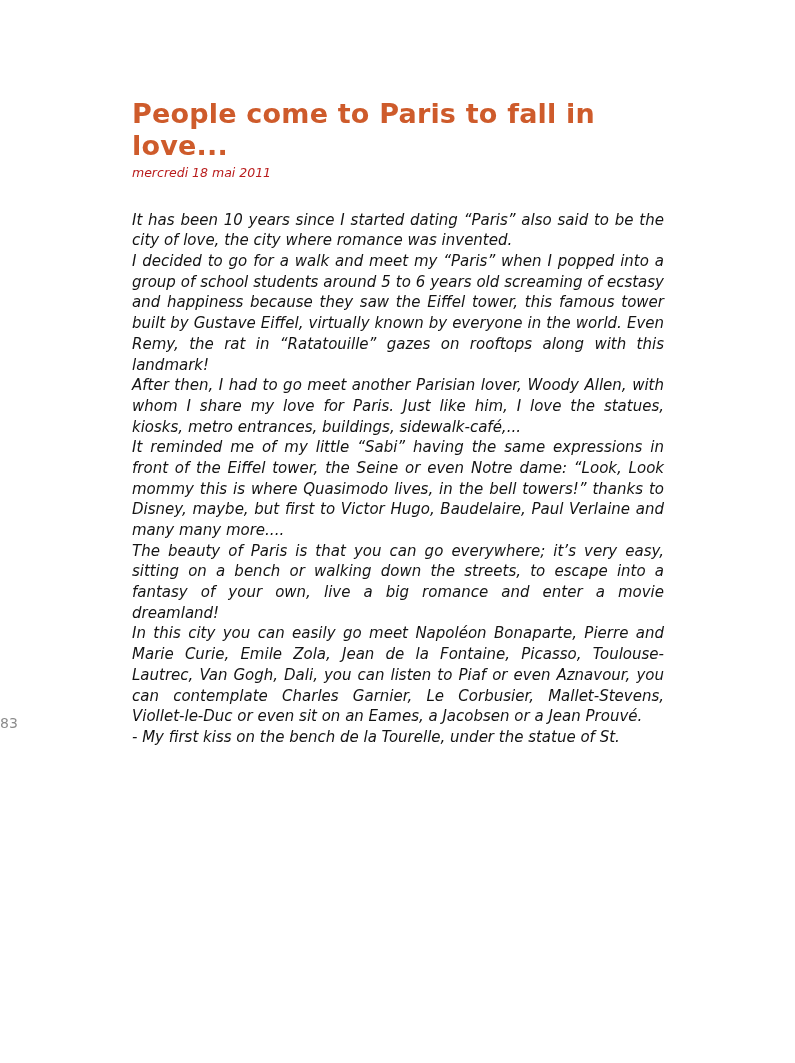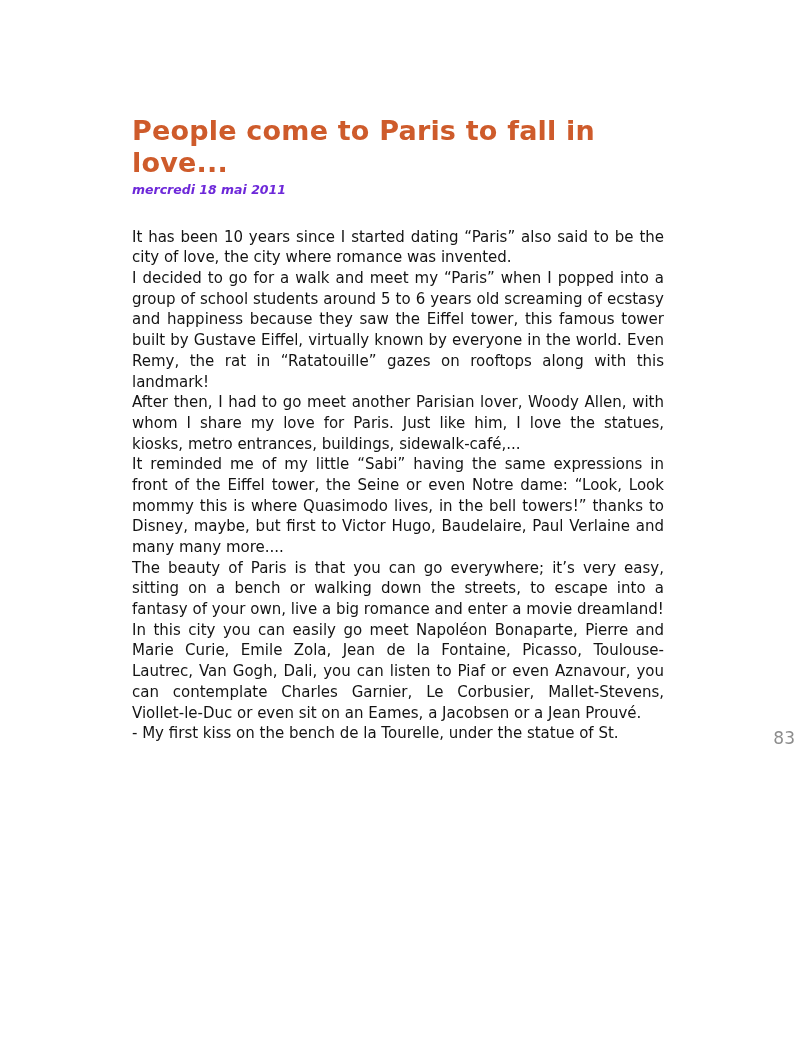--- a/index.html
+++ b/index.html
@@ -9,62 +9,62 @@
   }
   body {
     font-family: "DejaVu Sans", "Liberation Sans", sans-serif;
   }
   .page {
     position: relative;
     width: 795px;
     height: 759px;
     background: #ffffff;
     overflow: hidden;
-    margin: 17px auto;
+    margin: 0 auto;
   }
   .content {
     position: absolute;
     left: 132px;
     top: 98px;
     width: 532px;
   }
   .title {
     margin: 0;
     color: #ce5b2b;
     font-size: 27px;
     font-weight: bold;
     line-height: 1.18;
     letter-spacing: 0.2px;
   }
   .date {
     margin-top: 3px;
-    color: #6d28d9;
+    color: #b91c1c;
     font-style: italic;
     font-size: 12.5px;
-    font-weight: bold;
   }
   .body {
     margin-top: 30px;
     color: #141414;
     font-size: 15px;
     line-height: 1.38;
     text-align: justify;
+    font-style: italic;
   }
   .body p {
     margin: 0;
     padding: 0;
   }
   .pagenum {
     position: absolute;
     left: 0;
     right: 0;
     bottom: 28px;
-    text-align: right;
+    text-align: left;
     color: #8c8c8c;
-    font-size: 17px;
+    font-size: 14px;
   }
 </style>
 </head>
 <body>
 
 <div class="page">
   <div class="content">
     <h1 class="title">People come to Paris to fall in love...</h1>
     <div class="date">mercredi 18 mai 2011</div>
     <div class="body">

